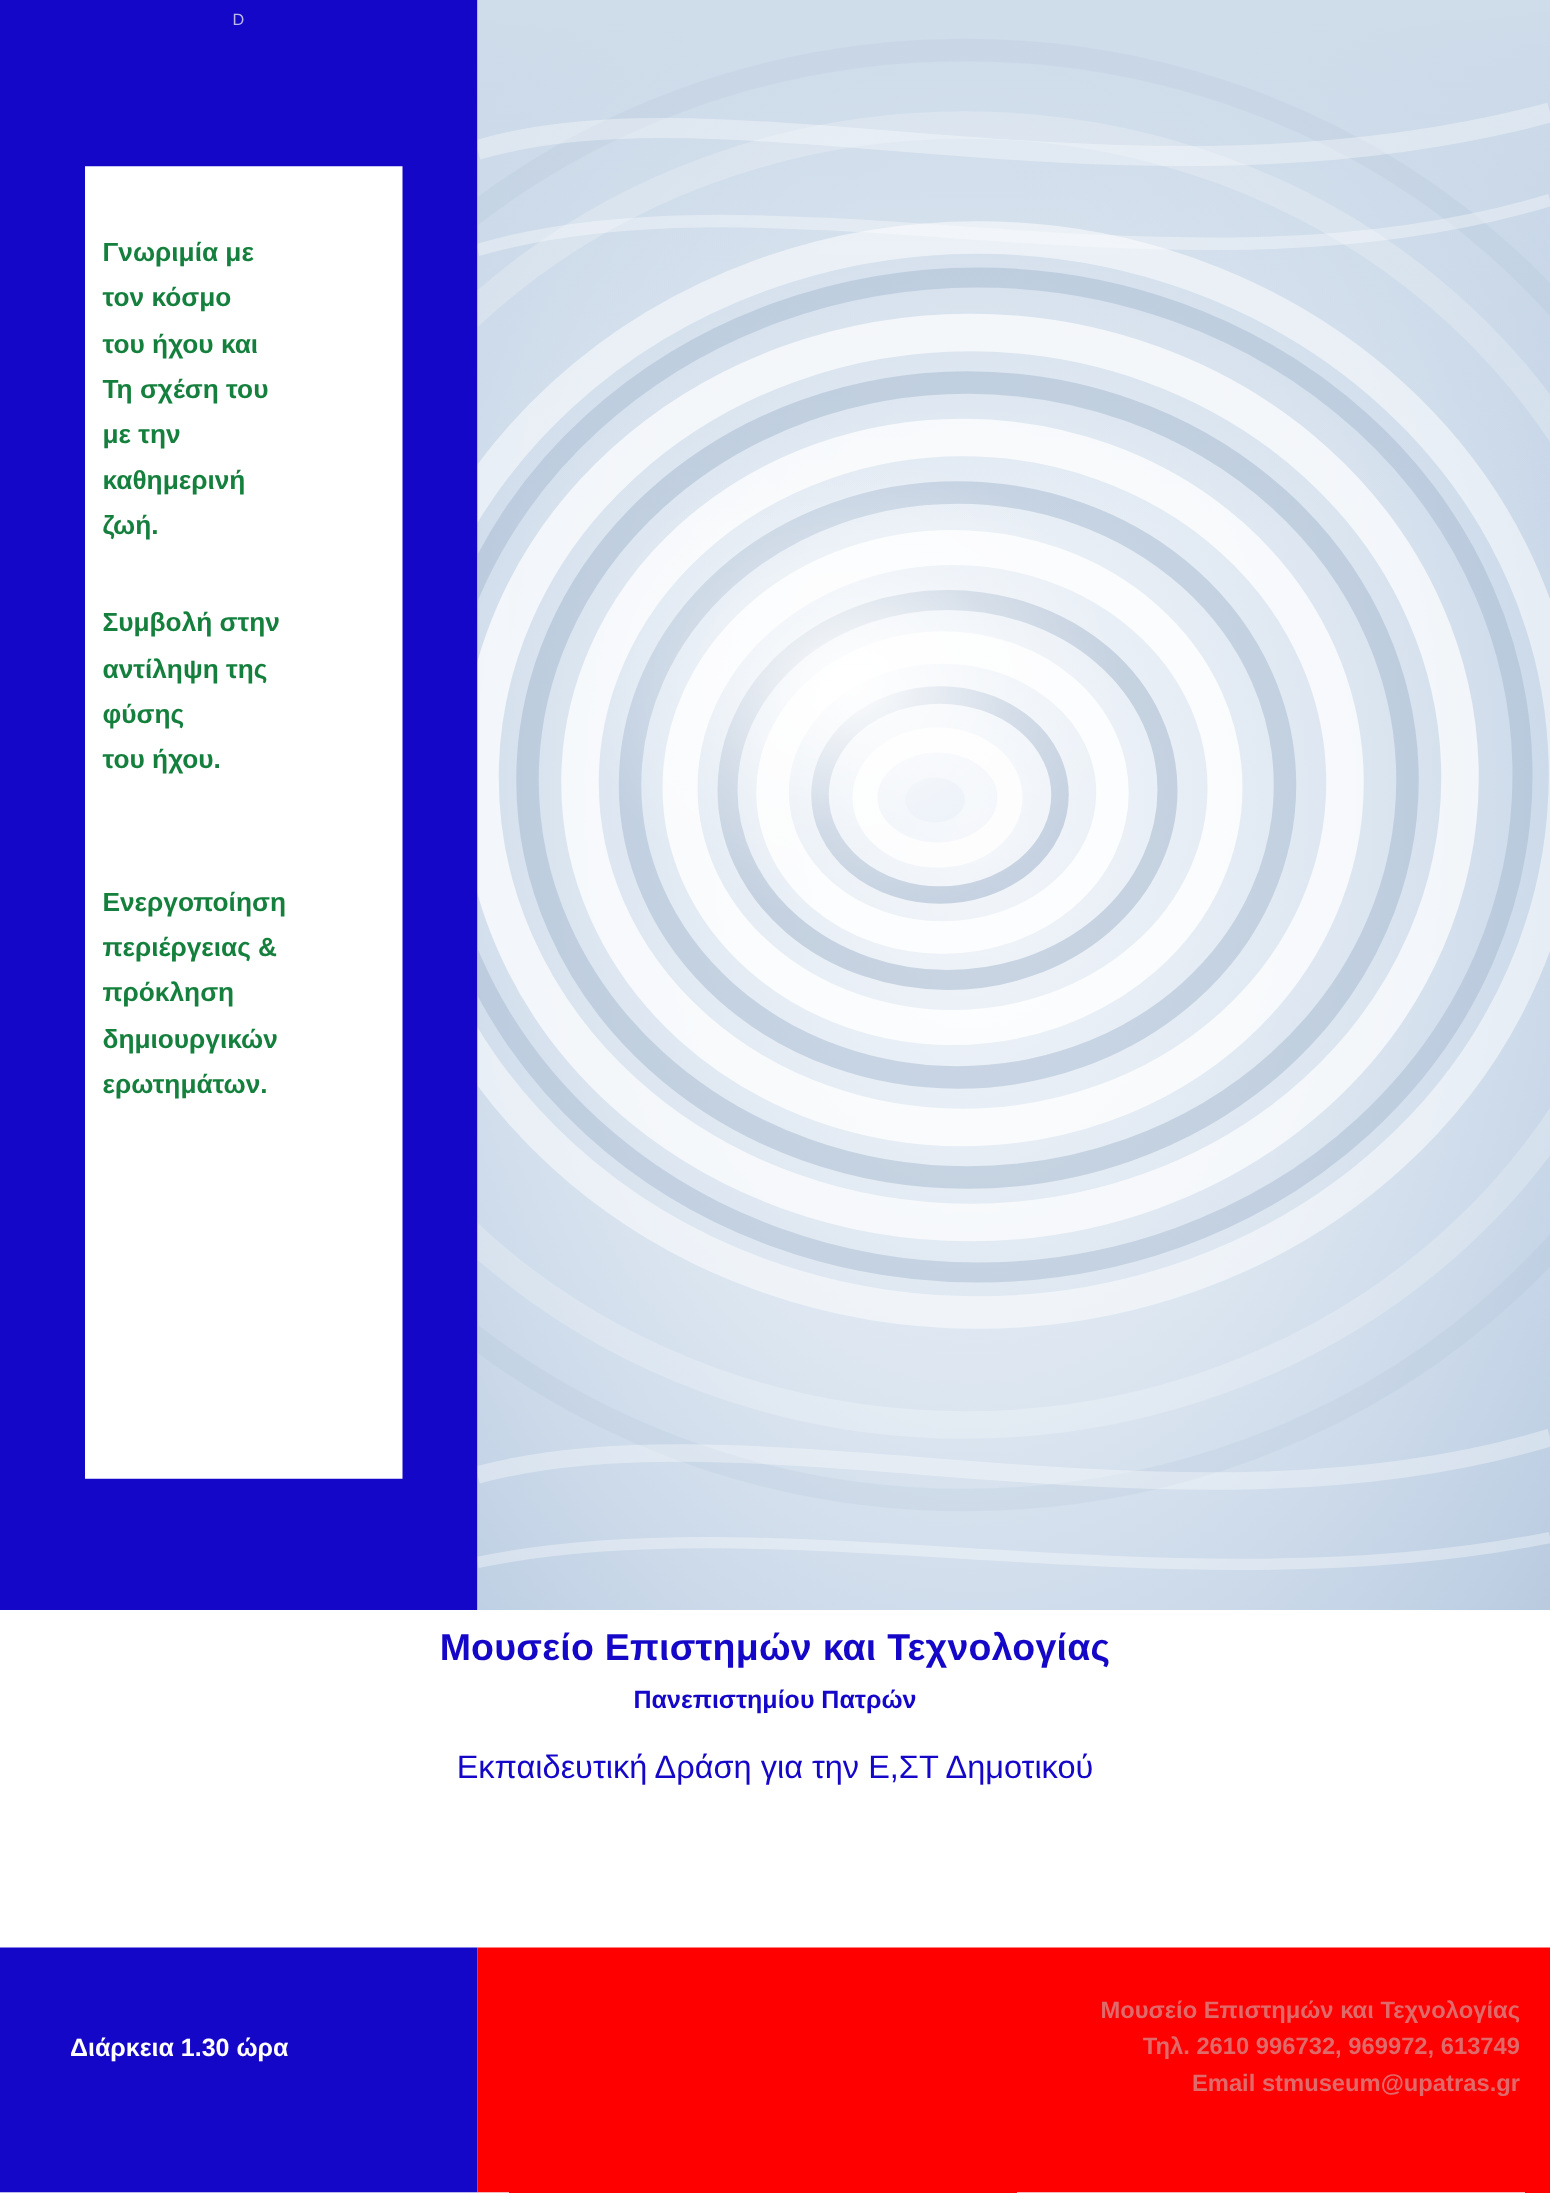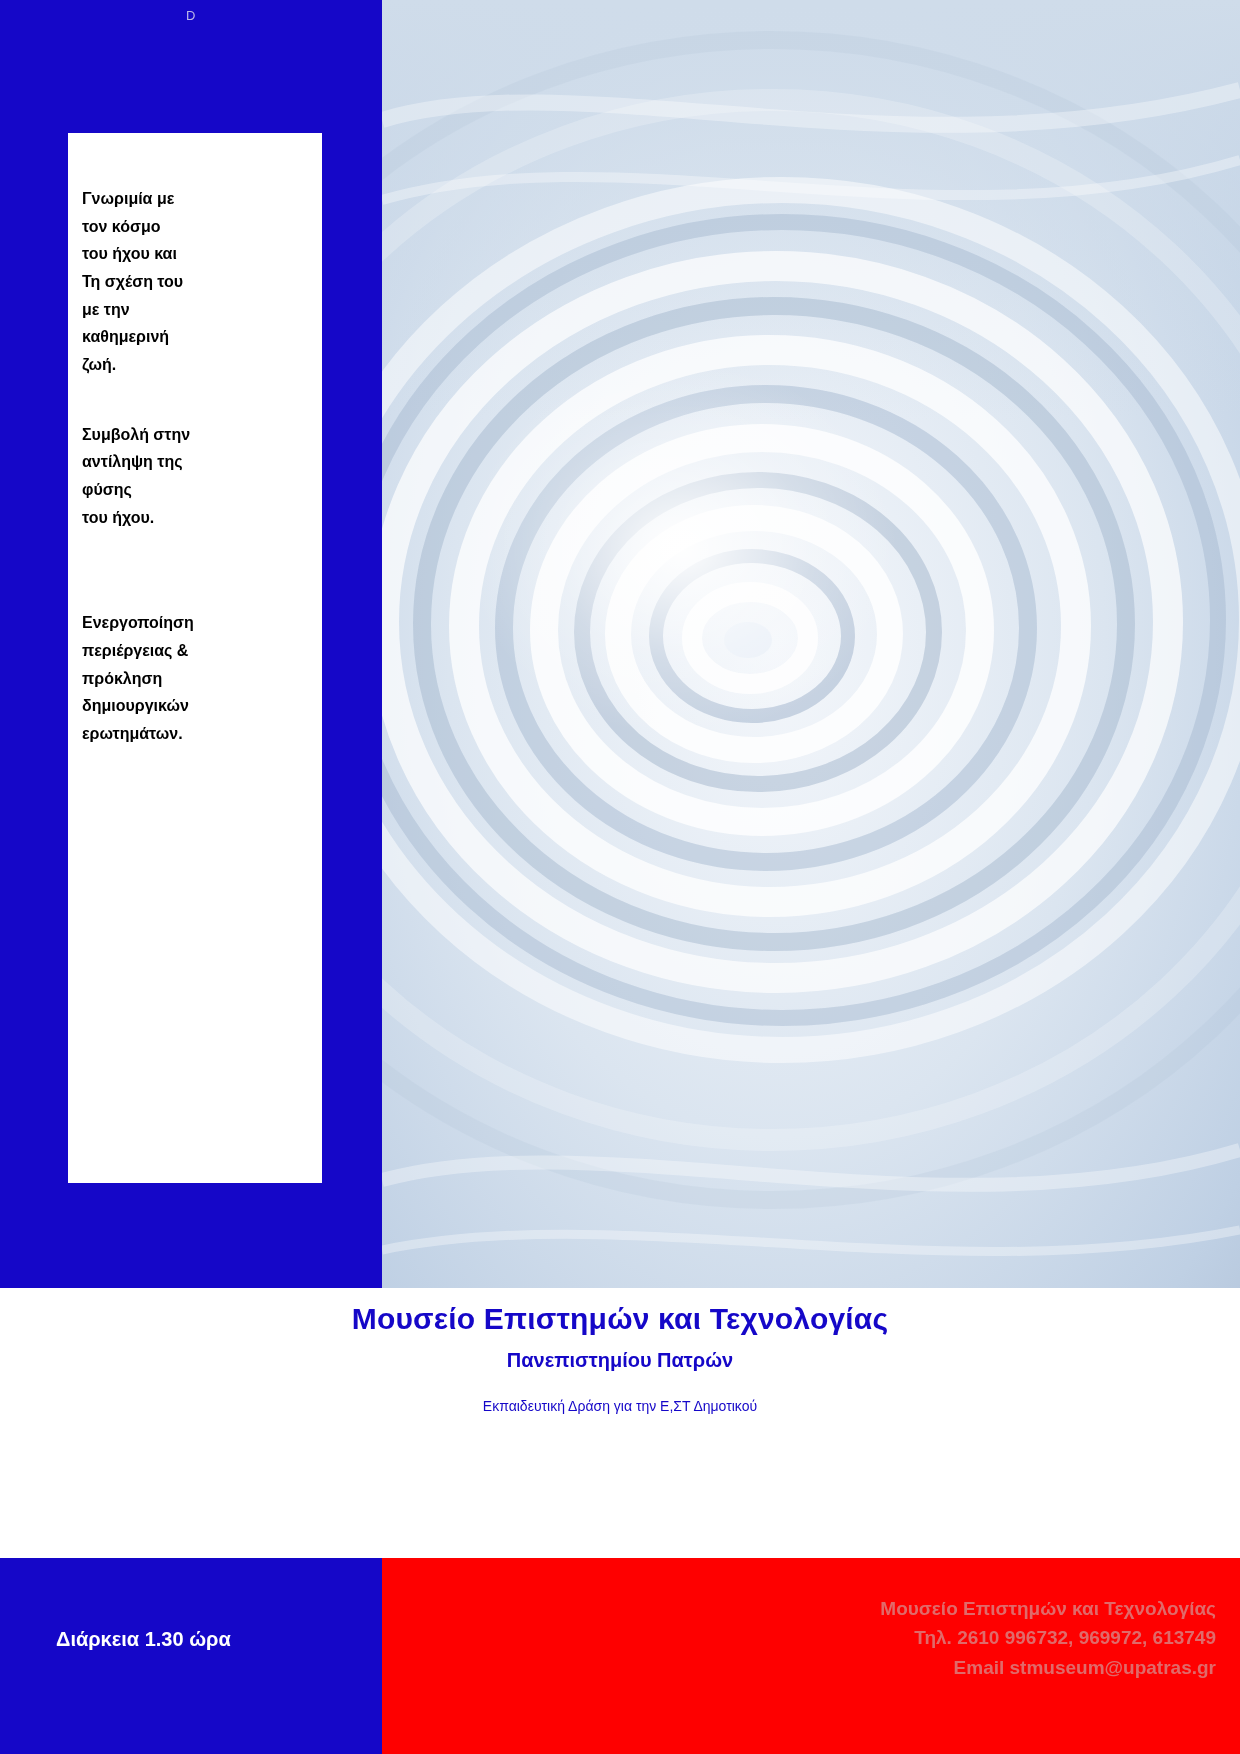--- a/index.html
+++ b/index.html
@@ -63,23 +63,23 @@
     left: 68px;
     top: 133px;
     width: 254px;
     height: 1050px;
     background: #ffffff;
     box-sizing: border-box;
     padding: 52px 18px 10px 14px;
   }
   .aims-panel p {
     margin: 0;
-    color: #000000;
-    font-weight: bold;
-    font-size: 16px;
+    color: #15803d;
+    font-weight: bold;
+    font-size: 21px;
     line-height: 1.73;
   }
   .aims-gap {
     height: 42px;
   }
   .aims-gap-lg {
     height: 78px;
   }
 
   
@@ -104,21 +104,21 @@
     margin: 0;
     padding-top: 13px;
     color: #1507c8;
     font-weight: bold;
     font-size: 20px;
   }
   .subtitle {
     margin: 0;
     padding-top: 26px;
     color: #1507c8;
-    font-size: 14px;
+    font-size: 26px;
     font-weight: normal;
   }
   .main-title {
     margin: 0;
     padding-top: 30px;
     color: #d00000;
     font-weight: bold;
     font-size: 36px;
     letter-spacing: 0.4px;
   }

